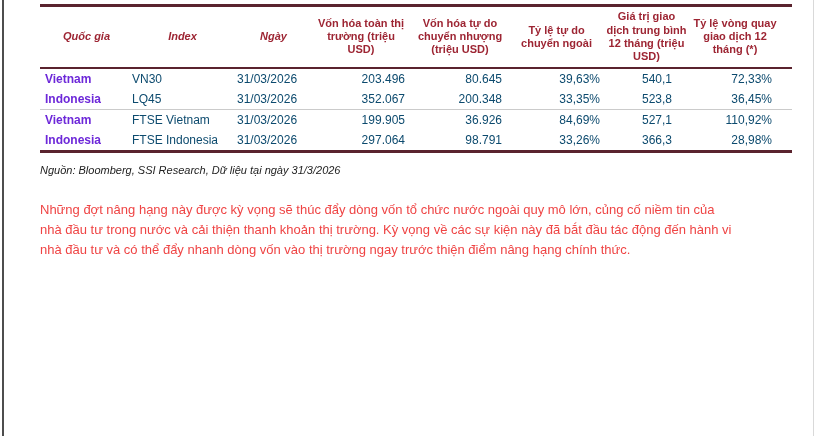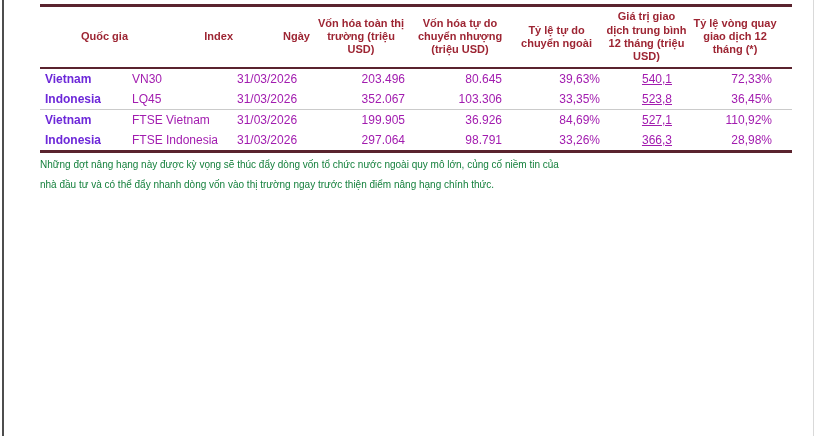--- a/index.html
+++ b/index.html
@@ -41,57 +41,57 @@
     color: #9d2533;
     font-size: 11px;
     font-weight: bold;
     line-height: 1.2;
     height: 62px;
     vertical-align: middle;
     text-align: center;
     padding: 3px 2px;
     border-bottom: 2px solid #5a232e;
   }
-  thead th.c1, thead th.c2, thead th.c3 { text-align: right; }
+  thead th.c1, thead th.c2, thead th.c3 { text-align: center; font-style: italic; }
   thead th.c1 { padding-left: 5px; }
   thead th.c8 { padding-right: 14px; }
 
   tbody td {
     font-size: 12px;
     height: 20px;
     line-height: 20px;
     padding: 0 2px;
     vertical-align: middle;
     white-space: nowrap;
-    color: #a21caf;
+    color: #0c4a6e;
   }
   tbody td.c1 { font-weight: bold; color: #6d28d9; padding-left: 5px; }
   tbody td.c2, tbody td.c3 { text-align: left; }
   tbody td.c4, tbody td.c5, tbody td.c6, tbody td.c7, tbody td.c8 { text-align: right; }
   tbody td.c4 { padding-right: 5px; }
   tbody td.c5 { padding-right: 8px; }
   tbody td.c6 { padding-right: 3px; text-align: right; }
-  tbody td.c7 { padding-right: 18px; text-decoration: underline; }
+  tbody td.c7 { padding-right: 18px; }
   tbody td.c8 { padding-right: 20px; }
   tbody tr.sep td { border-top: 1px solid #cbcbcb; }
 
   .note {
     font-style: italic;
     font-size: 11px;
     color: #222222;
     white-space: nowrap;
   }
   .note-source  { margin-top: 11px; }
   .note-formula { margin-top: 9px; }
 
   .body-paragraph {
-    margin-top: 2px;
-    font-size: 10px;
+    margin-top: 24px;
+    font-size: 13px;
     line-height: 20px;
-    color: #15803d;
+    color: #ef4444;
   }
   .body-paragraph .pline { white-space: nowrap; }
 </style>
 </head>
 <body>
 
 <div class="page-left-edge"></div>
 <div class="page-right-edge"></div>
 
 <div class="content">
@@ -128,21 +128,21 @@
         <td class="c5">80.645</td>
         <td class="c6">39,63%</td>
         <td class="c7">540,1</td>
         <td class="c8">72,33%</td>
       </tr>
       <tr>
         <td class="c1">Indonesia</td>
         <td class="c2">LQ45</td>
         <td class="c3">31/03/2026</td>
         <td class="c4">352.067</td>
-        <td class="c5">103.306</td>
+        <td class="c5">200.348</td>
         <td class="c6">33,35%</td>
         <td class="c7">523,8</td>
         <td class="c8">36,45%</td>
       </tr>
       <tr class="sep">
         <td class="c1">Vietnam</td>
         <td class="c2">FTSE Vietnam</td>
         <td class="c3">31/03/2026</td>
         <td class="c4">199.905</td>
         <td class="c5">36.926</td>
@@ -156,19 +156,21 @@
         <td class="c3">31/03/2026</td>
         <td class="c4">297.064</td>
         <td class="c5">98.791</td>
         <td class="c6">33,26%</td>
         <td class="c7">366,3</td>
         <td class="c8">28,98%</td>
       </tr>
     </tbody>
   </table>
 
+  <div class="note note-source">Nguồn: Bloomberg, SSI Research, Dữ liệu tại ngày 31/3/2026</div>
 
   <div class="body-paragraph">
     <div class="pline">Những đợt nâng hạng này được kỳ vọng sẽ thúc đẩy dòng vốn tổ chức nước ngoài quy mô lớn, củng cố niềm tin của</div>
+    <div class="pline">nhà đầu tư trong nước và cải thiện thanh khoản thị trường. Kỳ vọng về các sự kiện này đã bắt đầu tác động đến hành vi</div>
     <div class="pline">nhà đầu tư và có thể đẩy nhanh dòng vốn vào thị trường ngay trước thiện điểm nâng hạng chính thức.</div>
   </div>
 
 </div>
 
 </body></html>

